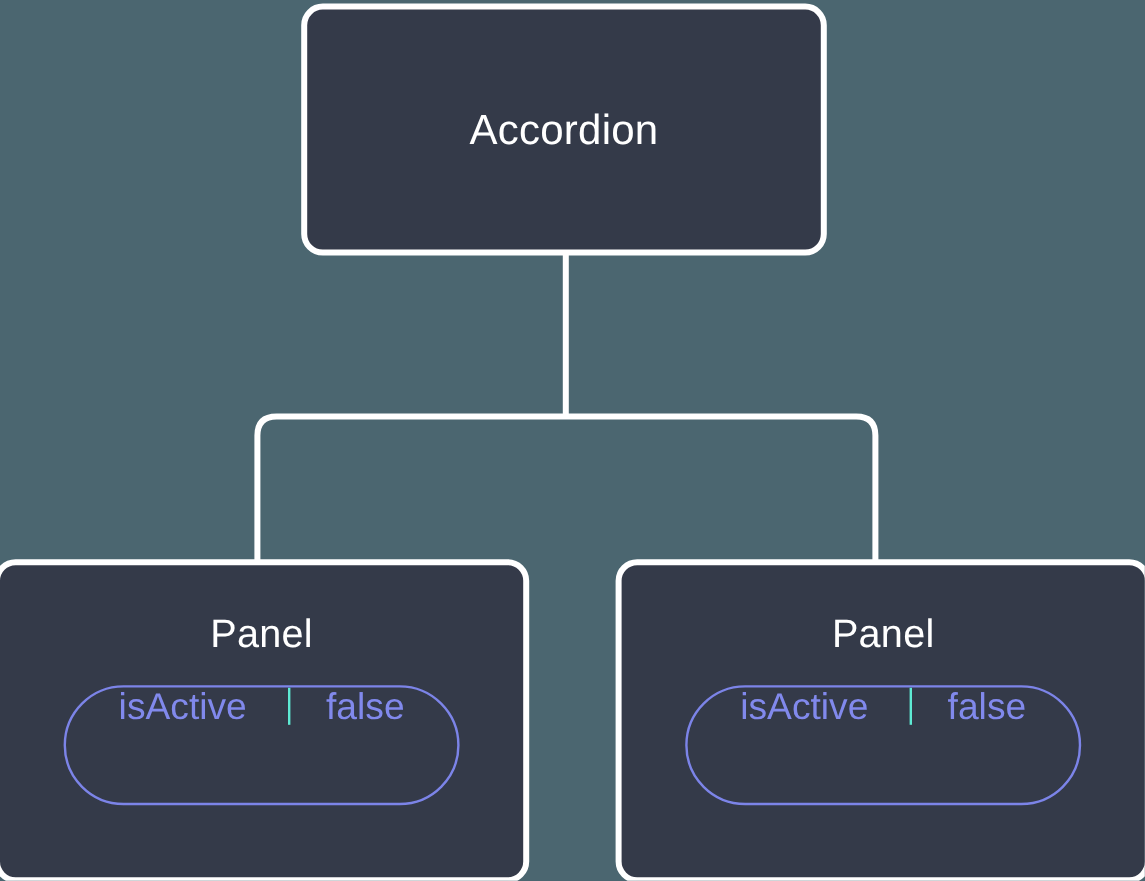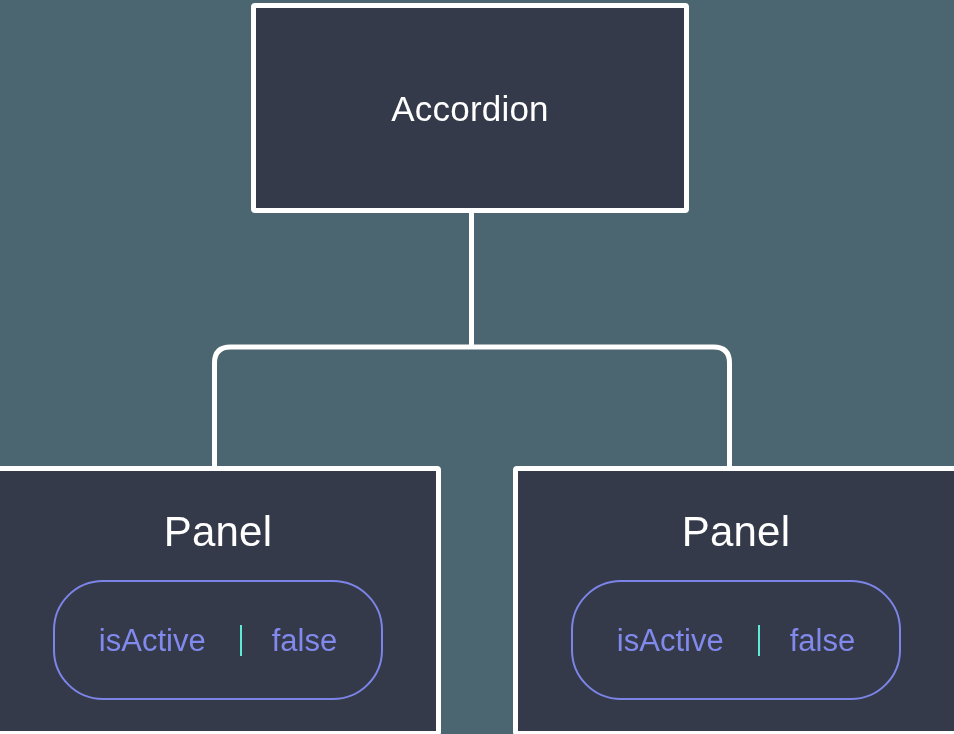--- a/index.html
+++ b/index.html
@@ -33,21 +33,21 @@
     z-index: 1;
     pointer-events: none;
   }
 
   
   .node {
     position: absolute;
     z-index: 2;
     background: #343a49;
     border: 5px solid #ffffff;
-    border-radius: 4px;
+    border-radius: 18px;
     display: flex;
     flex-direction: column;
     align-items: center;
   }
 
   
   .node-root {
     left: 251px;
     top: 3px;
     width: 438px;
@@ -65,33 +65,33 @@
     height: 270px;
     top: 466px;
     padding-top: 40px;
   }
 
   .node-child-left  { left: -5px; }
   .node-child-right { left: 513px; }
 
   .node-title {
     color: #ffffff;
-    font-size: 42px;
+    font-size: 33px;
     font-weight: 400;
     line-height: 1;
     letter-spacing: 0.2px;
     white-space: nowrap;
   }
 
   
   .state-pill {
     margin-top: 27px;
-    height: 120px;
+    height: 100px;
     display: flex;
-    align-items: center;
+    align-items: flex-start;
     border: 2px solid #7c84e8;
     border-radius: 50px;
     overflow: hidden;
   }
 
   .pill-key,
   .pill-value {
     display: flex;
     align-items: center;
     justify-content: center;

